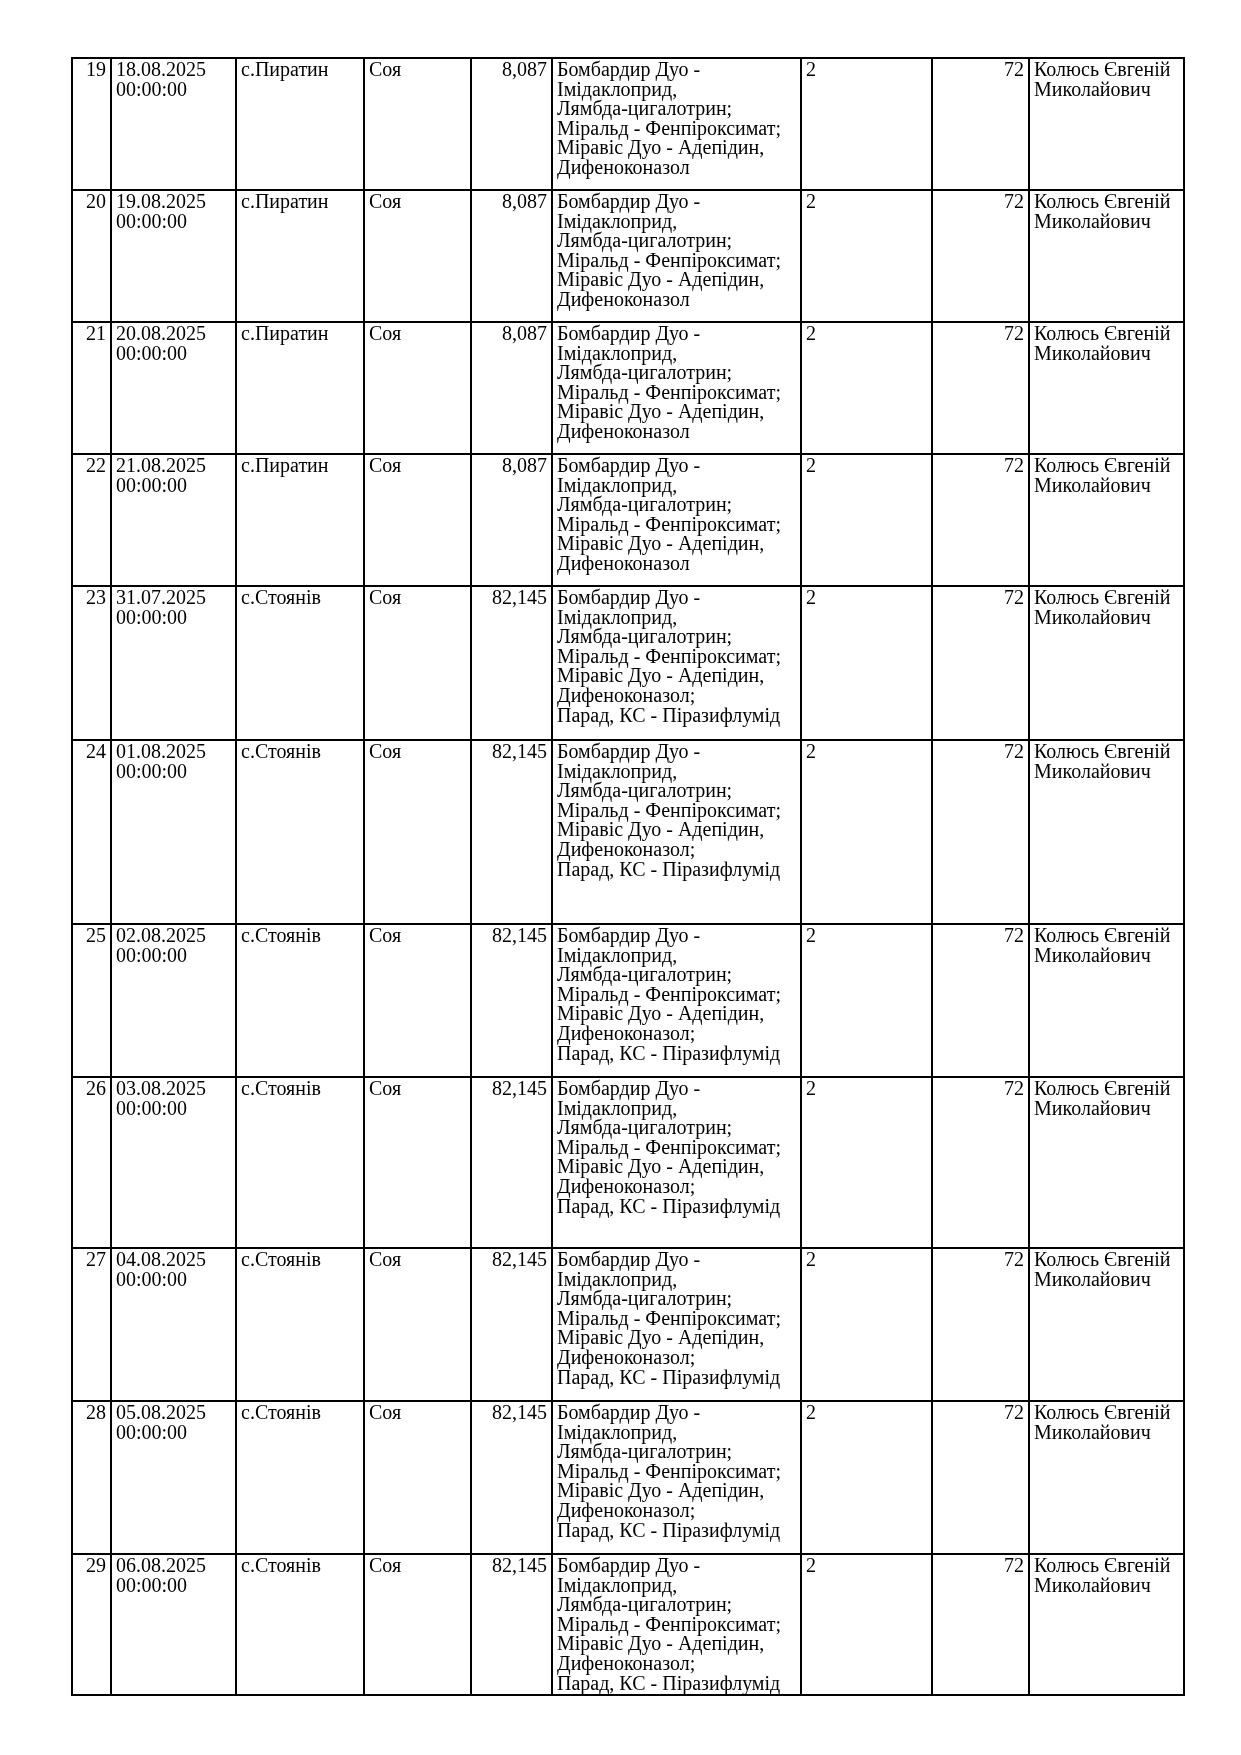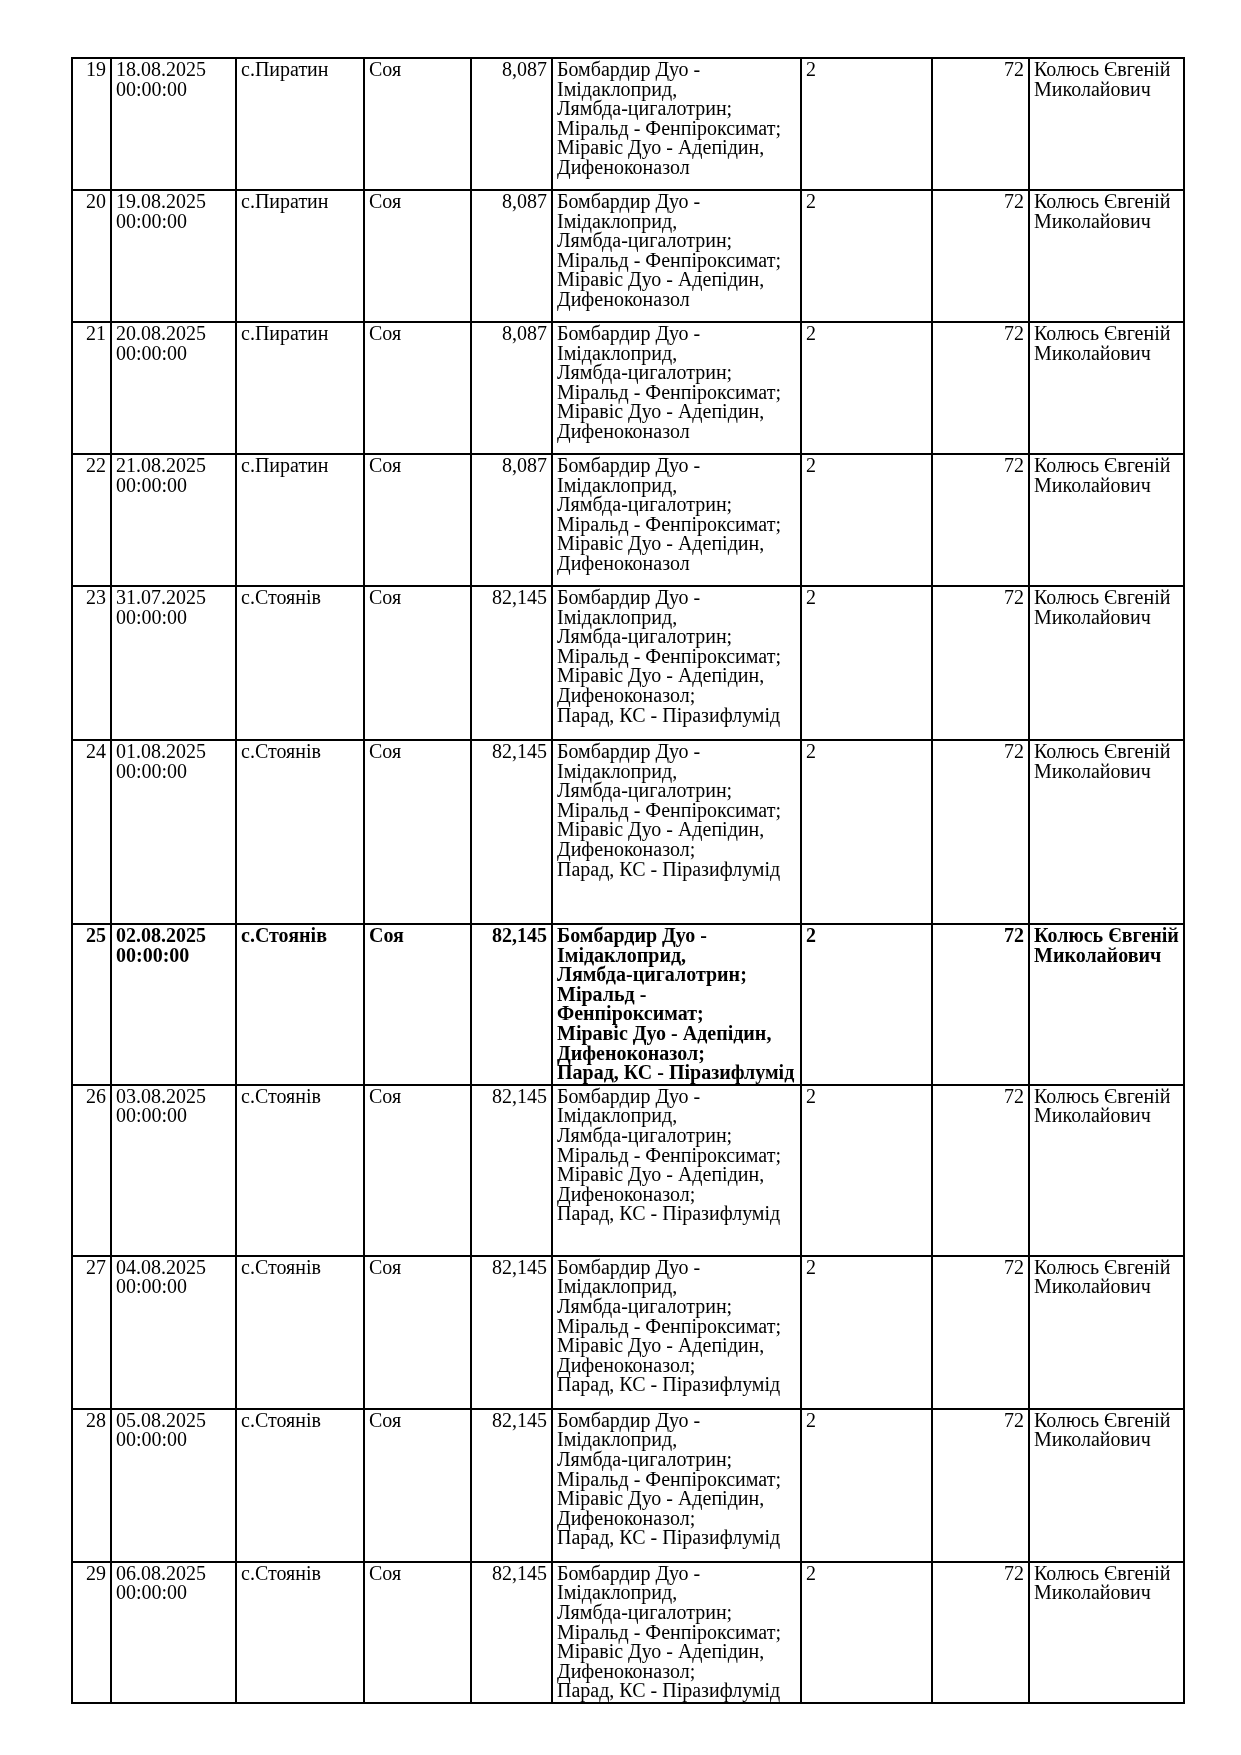--- a/index.html
+++ b/index.html
@@ -152,21 +152,21 @@
 Імідаклоприд,
 Лямбда-цигалотрин;
 Міральд - Фенпіроксимат;
 Міравіс Дуо - Адепідин,
 Дифеноконазол;
 Парад, КС - Піразифлумід</td>
           <td>2</td>
           <td class="align-right">72</td>
           <td>Колюсь Євгеній Миколайович</td>
         </tr>
-        <tr style="height: 153px; font-weight: bold;">
+        <tr style="height: 153px;">
           <td class="align-right">25</td>
           <td>02.08.2025 00:00:00</td>
           <td>с.Стоянів</td>
           <td>Соя</td>
           <td class="align-right">82,145</td>
           <td class="cell-products">Бомбардир Дуо -
 Імідаклоприд,
 Лямбда-цигалотрин;
 Міральд - Фенпіроксимат;
 Міравіс Дуо - Адепідин,

